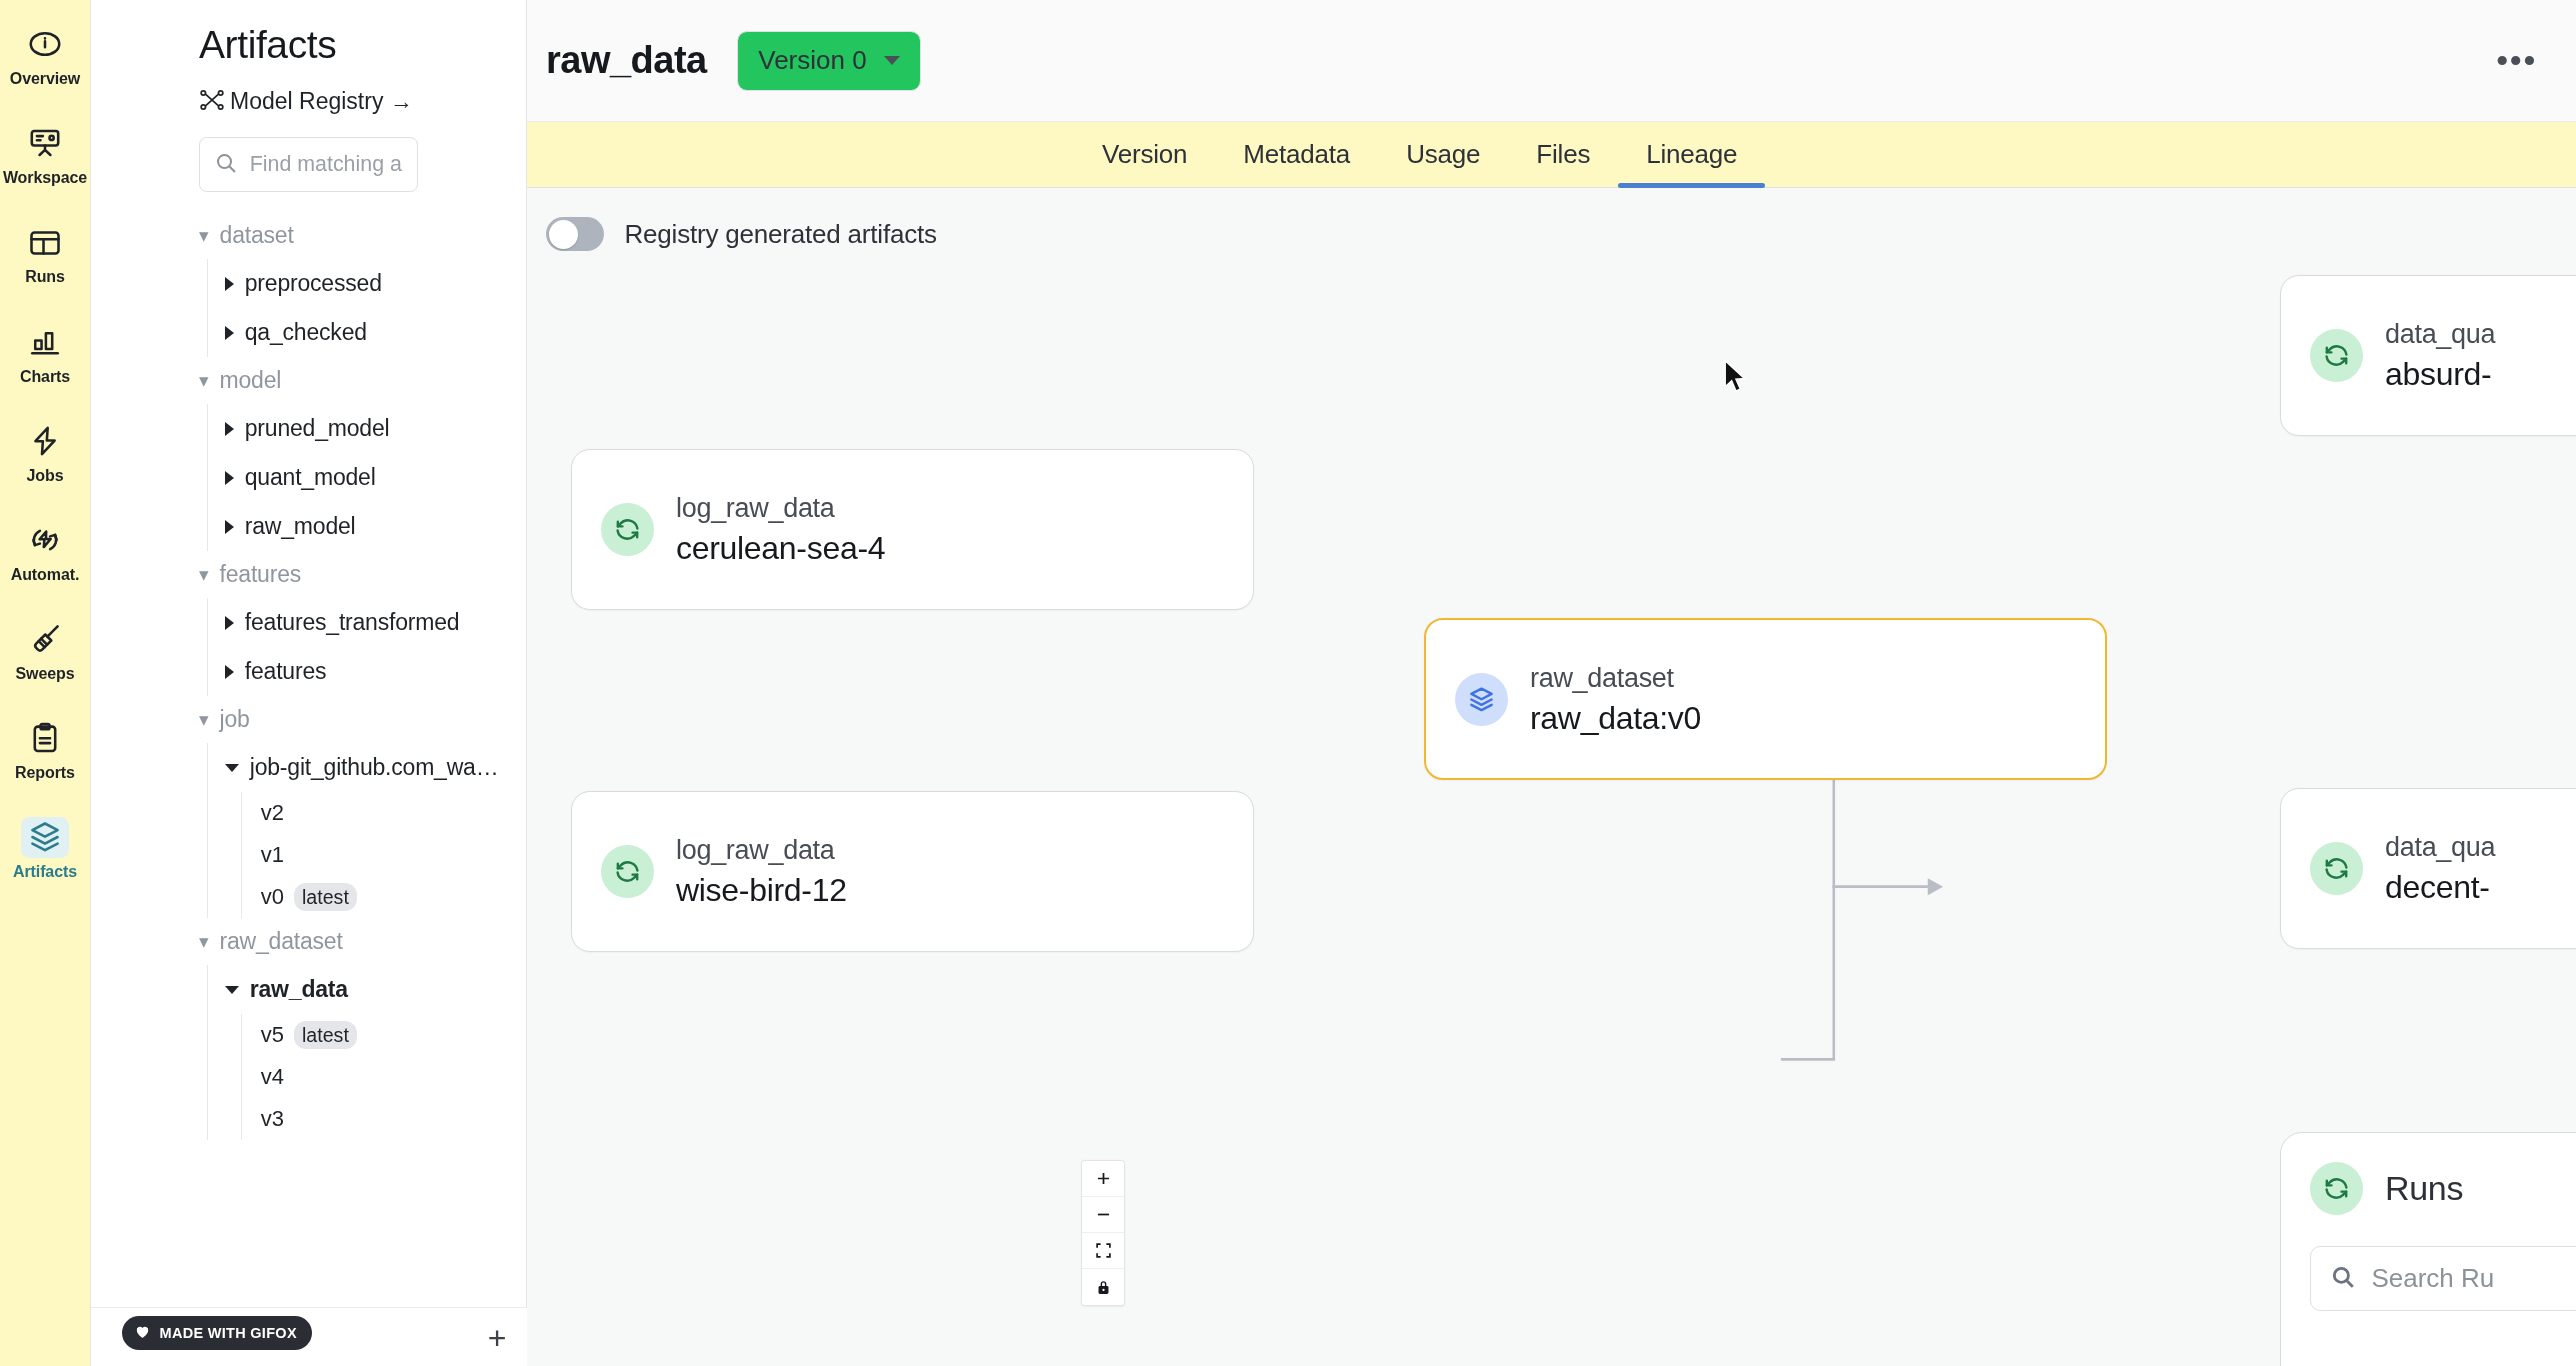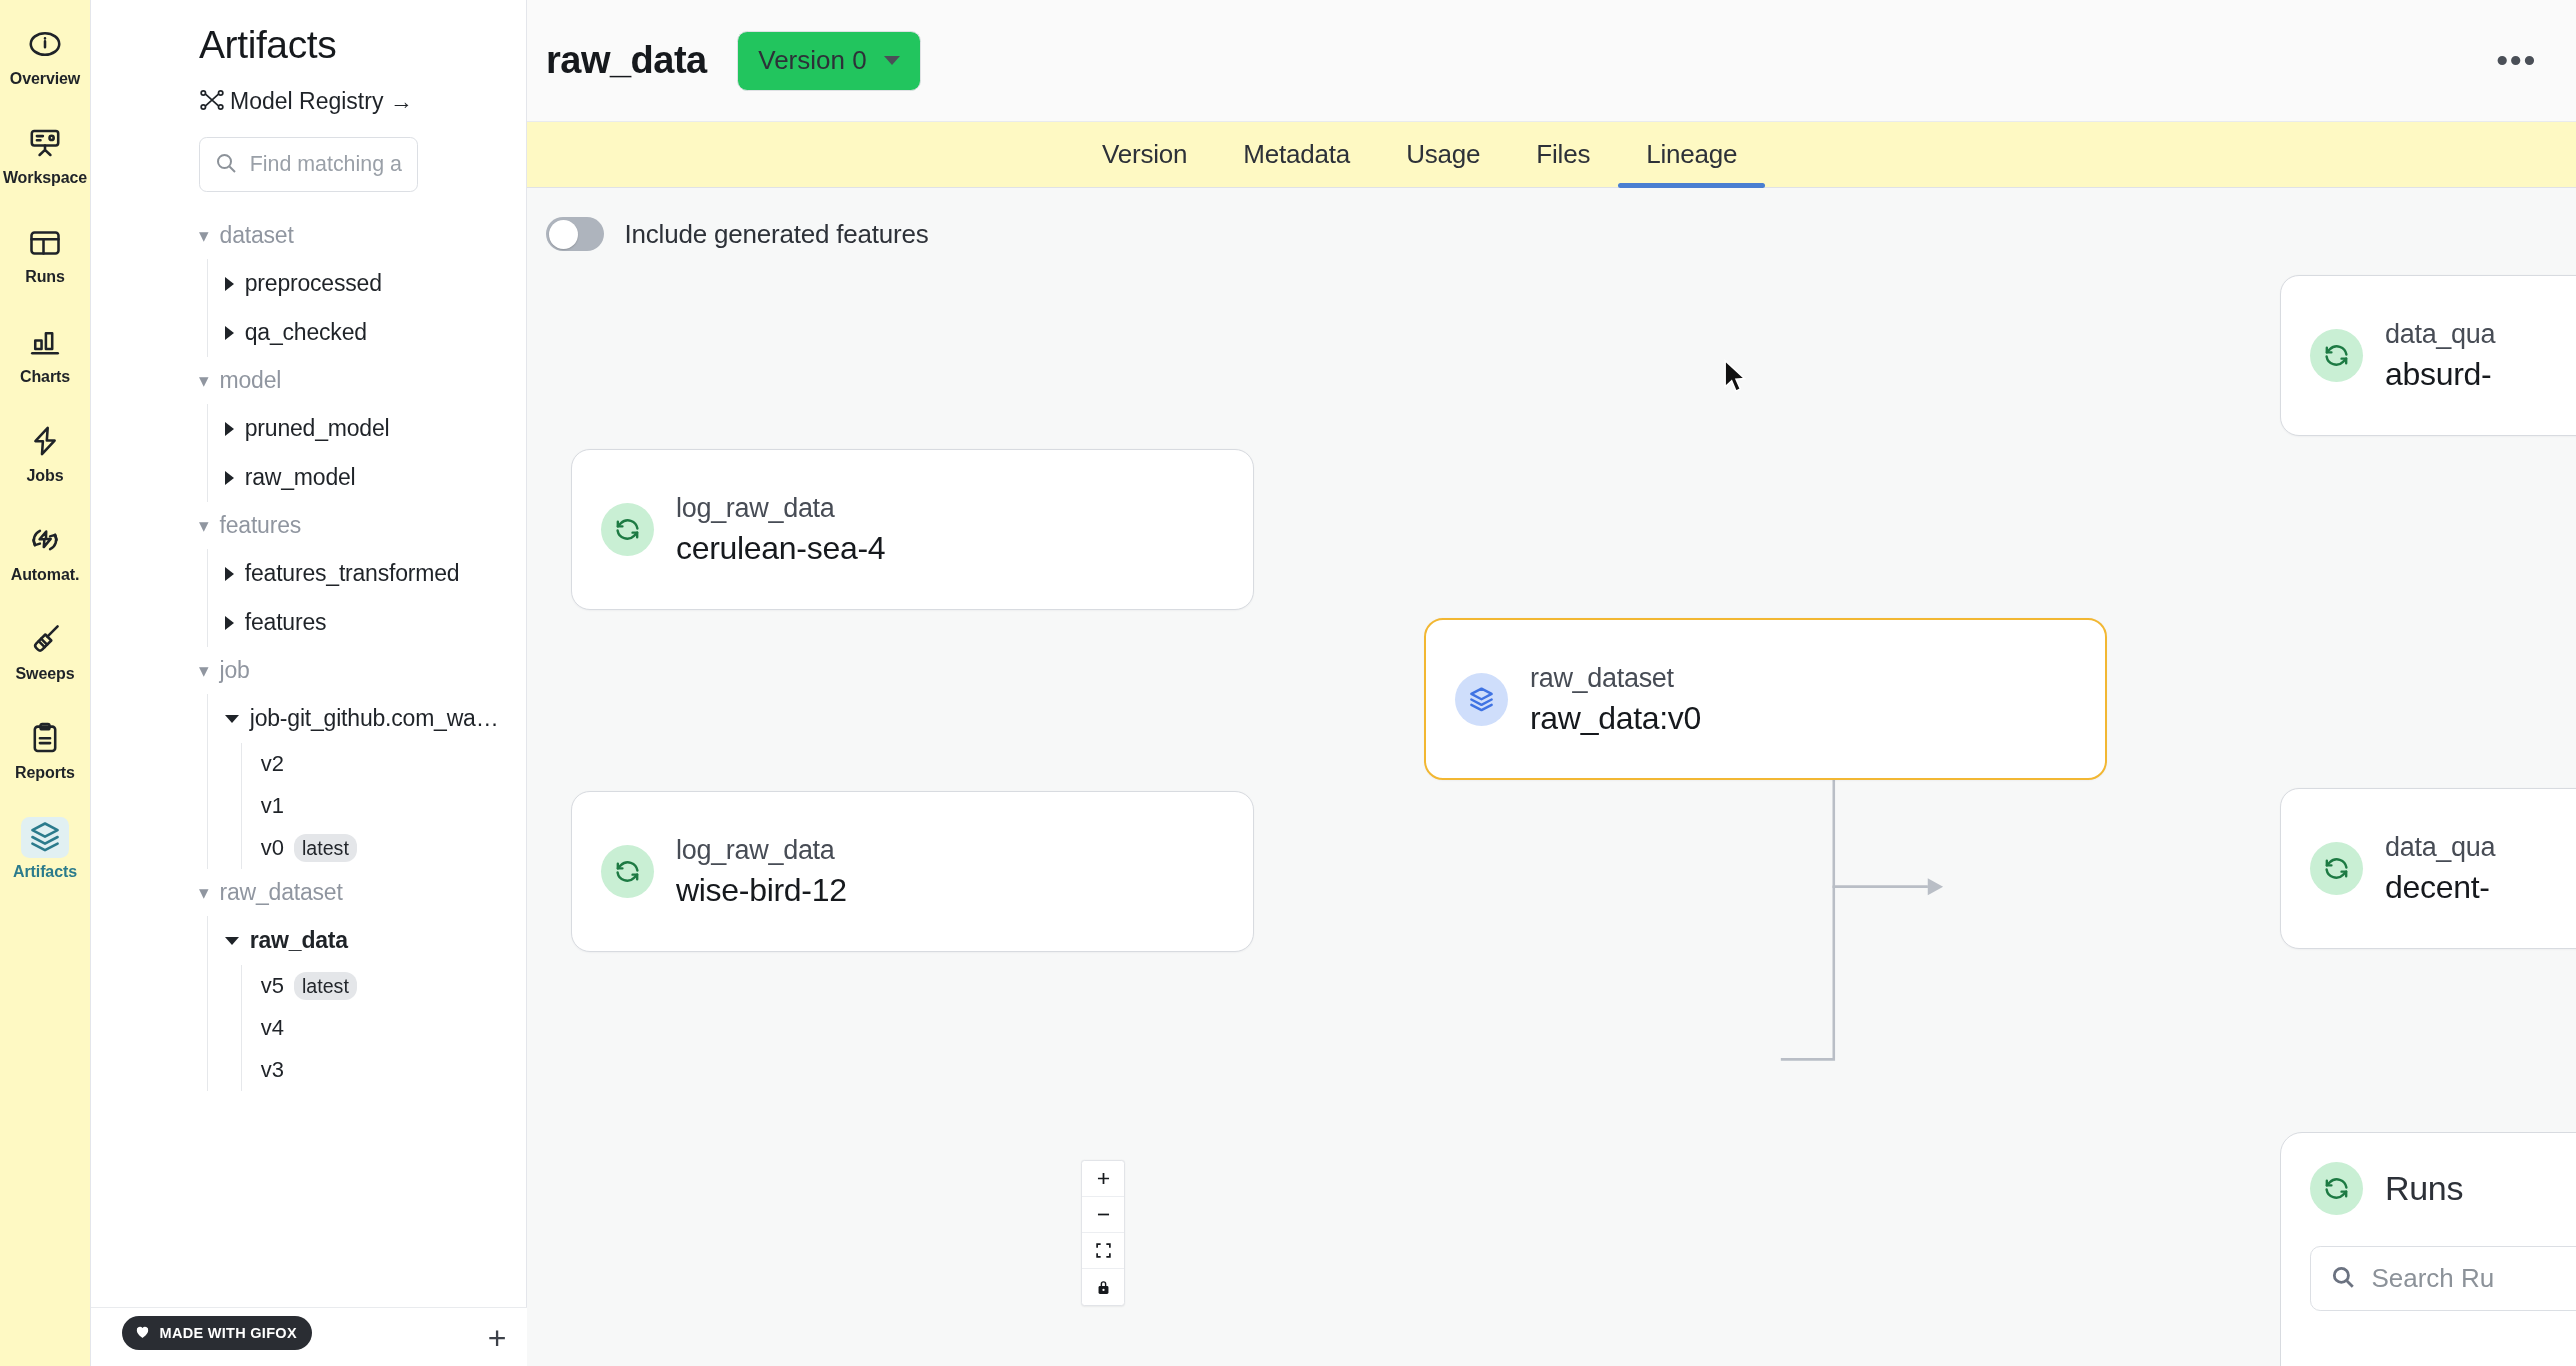--- a/index.html
+++ b/index.html
@@ -363,20 +363,24 @@
             <span class="chev">▾</span>
             <span class="grp-name">model</span>
           </div>
           <div class="grp-body">
             <div class="node">
               <span class="caret-r"></span>
               <span class="node-name">pruned_model</span>
             </div>
             <div class="node">
               <span class="caret-r"></span>
+              <span class="node-name">quant_model</span>
+            </div>
+            <div class="node">
+              <span class="caret-r"></span>
               <span class="node-name">raw_model</span>
             </div>
           </div>
         </div>
         <div class="grp">
           <div class="grp-head">
             <span class="chev">▾</span>
             <span class="grp-name">features</span>
           </div>
           <div class="grp-body">
@@ -481,21 +485,21 @@
         <div class="tab active">
           <span>Lineage</span>
         </div>
       </div>
 
     <div class="canvas">
       <div class="toggle-row">
         <div class="toggle">
           <div class="knob"></div>
         </div>
-        <span class="toggle-label">Include generated features</span>
+        <span class="toggle-label">Registry generated artifacts</span>
       </div>
 
       <div class="graph" id="graph">
         <svg width="100%" height="100%" style="position:absolute;inset:0" viewBox="0 0 2399 1380">
           <g fill="none" stroke="#b9bec6" stroke-width="3">
             <path d="M1468 620 L1530 620 L1530 818 L1640 818"></path>
             <path d="M1468 1020 L1530 1020 L1530 818 L1640 818"></path>
             <path d="M2467 818 L2560 818 L2560 416 L2640 416"></path>
             <path d="M2467 818 L2560 818 L2560 1016 L2640 1016"></path>
           </g>

